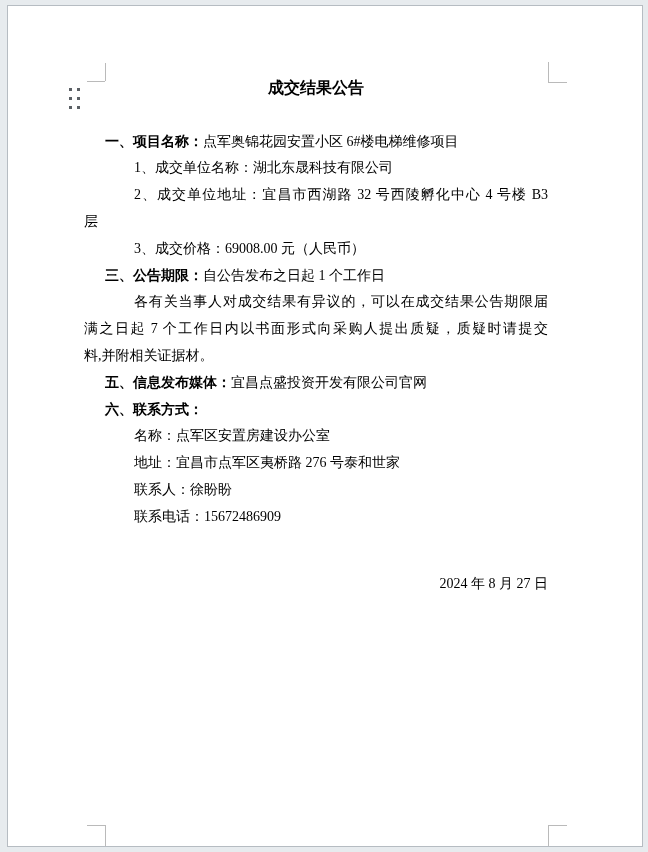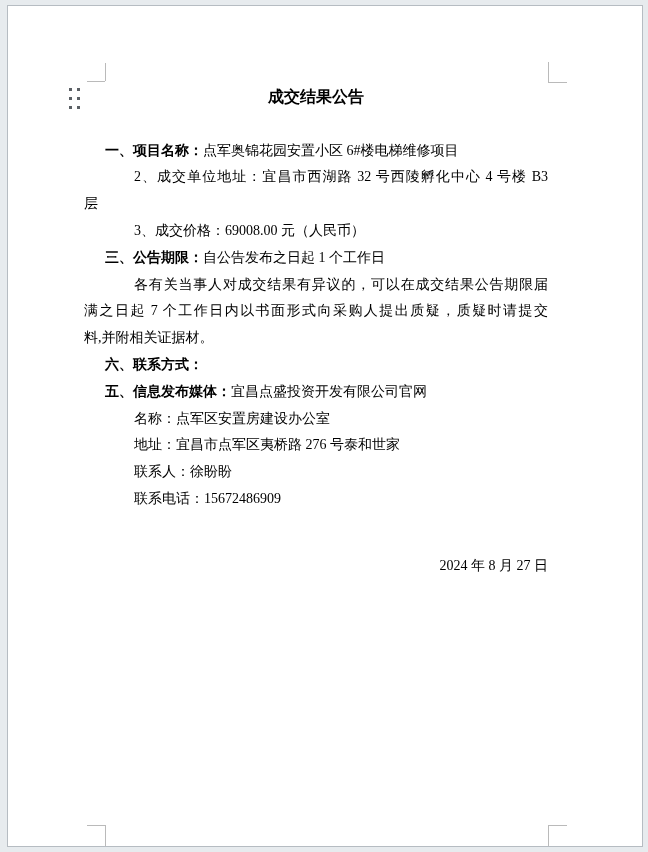--- a/index.html
+++ b/index.html
@@ -41,21 +41,21 @@
     grid-template-rows: 3px 3px 3px;
     column-gap: 5px;
     row-gap: 6px;
     cursor: move;
   }
   .drag-handle .dot { width: 3px; height: 3px; background: #5b6065; }
   
   .content {
     position: absolute;
     left: 84px;
-    top: 84px;
+    top: 75px;
     width: 464px;
     font-size: 14px;
     line-height: 26.8px;
   }
   .doc-title {
     text-align: center;
     font-weight: bold;
     font-size: 16px;
     margin-bottom: 26.8px;
   }
@@ -93,29 +93,30 @@
     <span class="dot"></span>
     <span class="dot"></span>
     <span class="dot"></span>
     <span class="dot"></span>
   </div>
 
   <div class="content">
     <div class="doc-title">成交结果公告</div>
     <div>
         <div class="line heading"><b>一、项目名称：</b><span>点军奥锦花园安置小区 6#楼电梯维修项目</span></div>
+        <div class="line sub"><span>1、成交单位名称：湖北东晟科技有限公司</span></div>
         <div class="line sub-justify"><span>2、成交单位地址：宜昌市西湖路 32 号西陵孵化中心 4 号楼 B3</span></div>
         <div class="line plain"><span>层</span></div>
         <div class="line sub"><span>3、成交价格：69008.00 元（人民币）</span></div>
         <div class="line heading"><b>三、公告期限：</b><span>自公告发布之日起 1 个工作日</span></div>
         <div class="line sub-justify"><span>各有关当事人对成交结果有异议的，可以在成交结果公告期限届</span></div>
         <div class="line plain-justify"><span>满之日起 7 个工作日内以书面形式向采购人提出质疑，质疑时请提交</span></div>
         <div class="line plain"><span>料,并附相关证据材。</span></div>
+        <div class="line heading"><b>五、信息发布媒体：</b><span>宜昌点盛投资开发有限公司官网</span></div>
         <div class="line heading"><b>六、联系方式：</b><span></span></div>
-        <div class="line heading"><b>五、信息发布媒体：</b><span>宜昌点盛投资开发有限公司官网</span></div>
         <div class="line sub"><span>名称：点军区安置房建设办公室</span></div>
         <div class="line sub"><span>地址：宜昌市点军区夷桥路 276 号泰和世家</span></div>
         <div class="line sub"><span>联系人：徐盼盼</span></div>
         <div class="line sub"><span>联系电话：15672486909</span></div>
       </div>
     <div class="line doc-date">2024 年 8 月 27 日</div>
   </div>
 </div>
 
 </body></html>

